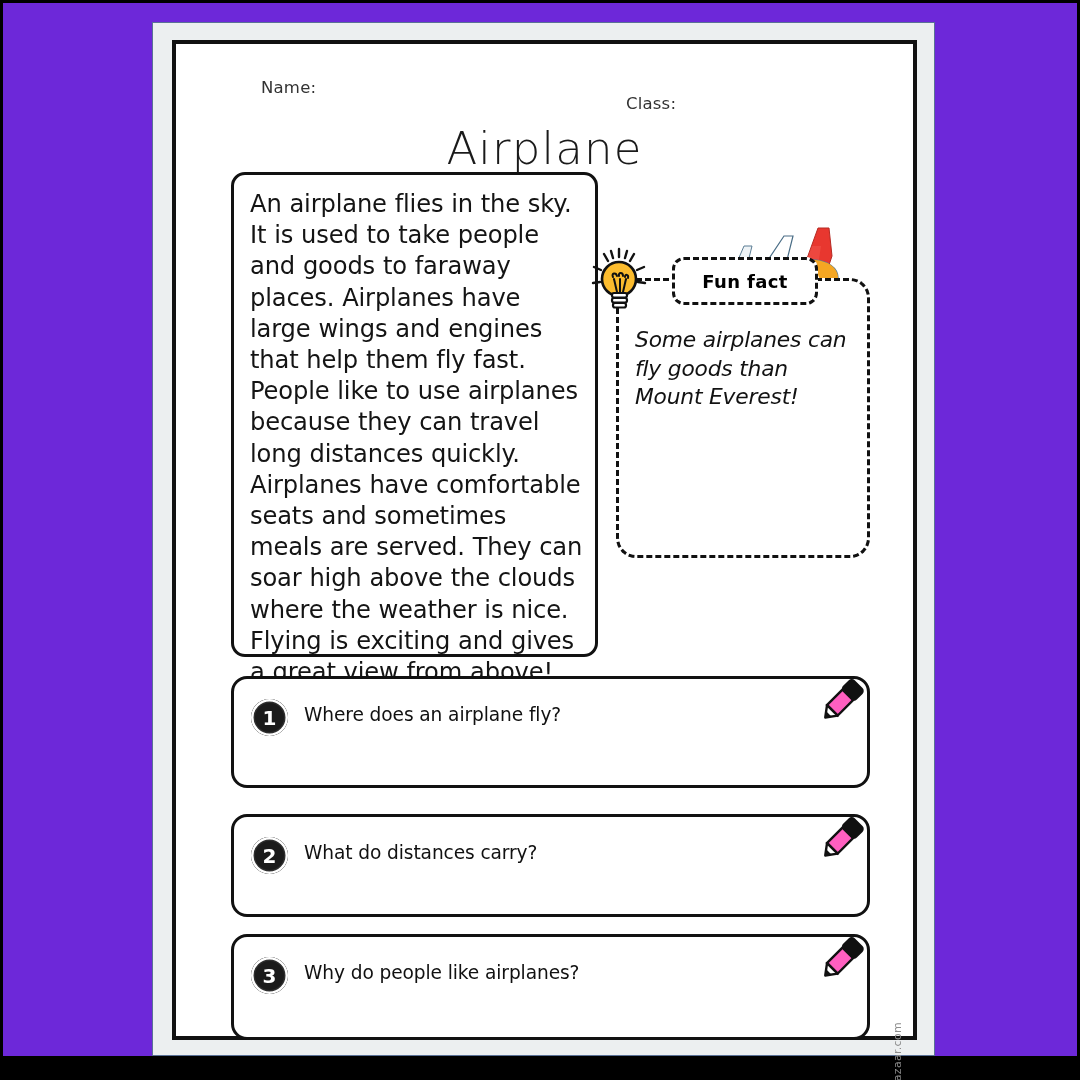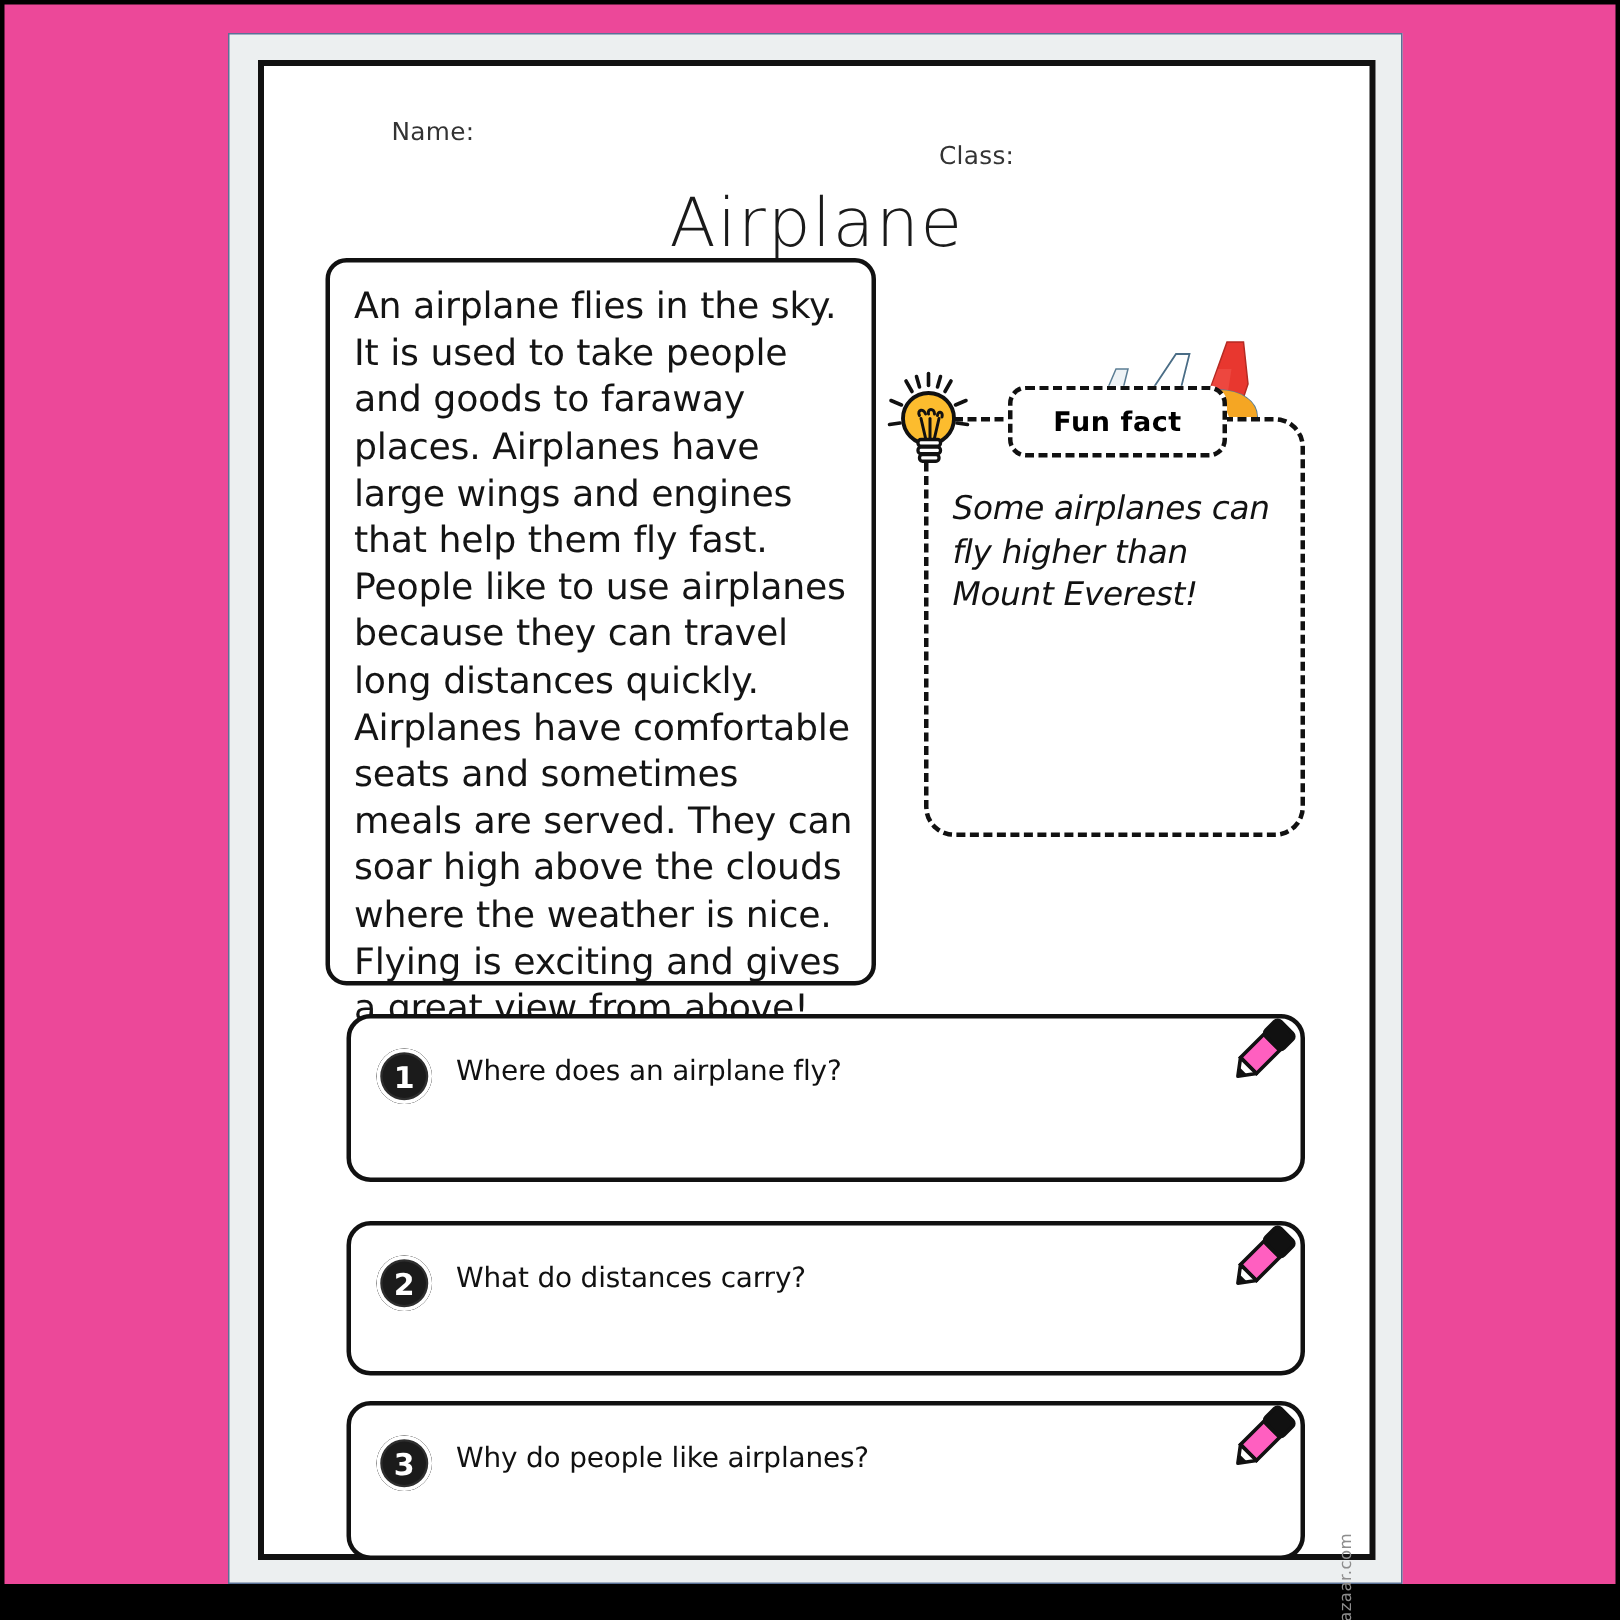--- a/index.html
+++ b/index.html
@@ -12,21 +12,21 @@
     height: 1080px;
     overflow: hidden;
     font-family: "Liberation Sans", sans-serif;
   }
 
   
   #canvas {
     position: relative;
     width: 1080px;
     height: 1080px;
-    background: #ec4899;
+    background: #6d28d9;
   }
   .edge-strip {
     position: absolute;
     background: #000000;
   }
   .edge-left   { left: 0;  top: 0; width: 3px;  height: 1080px; }
   .edge-right  { right: 0; top: 0; width: 3px;  height: 1080px; }
   .edge-top    { left: 0;  top: 0; width: 1080px; height: 3px; }
   .edge-bottom { left: 0;  bottom: 0; width: 1080px; height: 24px; }
 
@@ -74,21 +74,21 @@
     font-weight: 300;
     color: #1a1a1a;
     letter-spacing: 1.2px;
     font-family: "DejaVu Sans", sans-serif;
     margin-top: 16px;
   }
 
   
   #passage-box {
     position: absolute;
-    left: 41px;
+    left: 55px;
     top: 128px;
     width: 367px;
     height: 485px;
     border: 3.5px solid #111111;
     border-radius: 14px;
     box-sizing: border-box;
     background: #ffffff;
   }
   #passage-text {
     position: absolute;
@@ -320,21 +320,21 @@
             <g stroke="#111111" stroke-width="2.2" fill="#ffffff">
               <rect x="22" y="46" width="15" height="4.5" rx="2"></rect>
               <rect x="22" y="51" width="15" height="4.5" rx="2"></rect>
               <rect x="23" y="56" width="13" height="4.5" rx="2"></rect>
             </g>
           </svg>
         </div>
 
         <div id="funfact-label">Fun fact</div>
 
-        <div id="funfact-text">Some airplanes can fly higher than Mount Everest!</div>
+        <div id="funfact-text">Some airplanes can fly goods than Mount Everest!</div>
       </div>
 
       <div id="q-row-0" class="question-row">
         <div class="q-badge">1</div>
         <div class="q-text">Where does an airplane fly?</div>
         <div class="pencil-icon">
           <svg viewBox="0 0 62 62" width="62" height="62">
             <g transform="rotate(-45 31 31)">
               <rect x="14" y="24" width="22" height="15" fill="#ff5fc0" stroke="#111111" stroke-width="2.4"></rect>
               <rect x="36" y="23" width="14" height="17" rx="3" fill="#111111" stroke="#111111" stroke-width="2.4"></rect>

